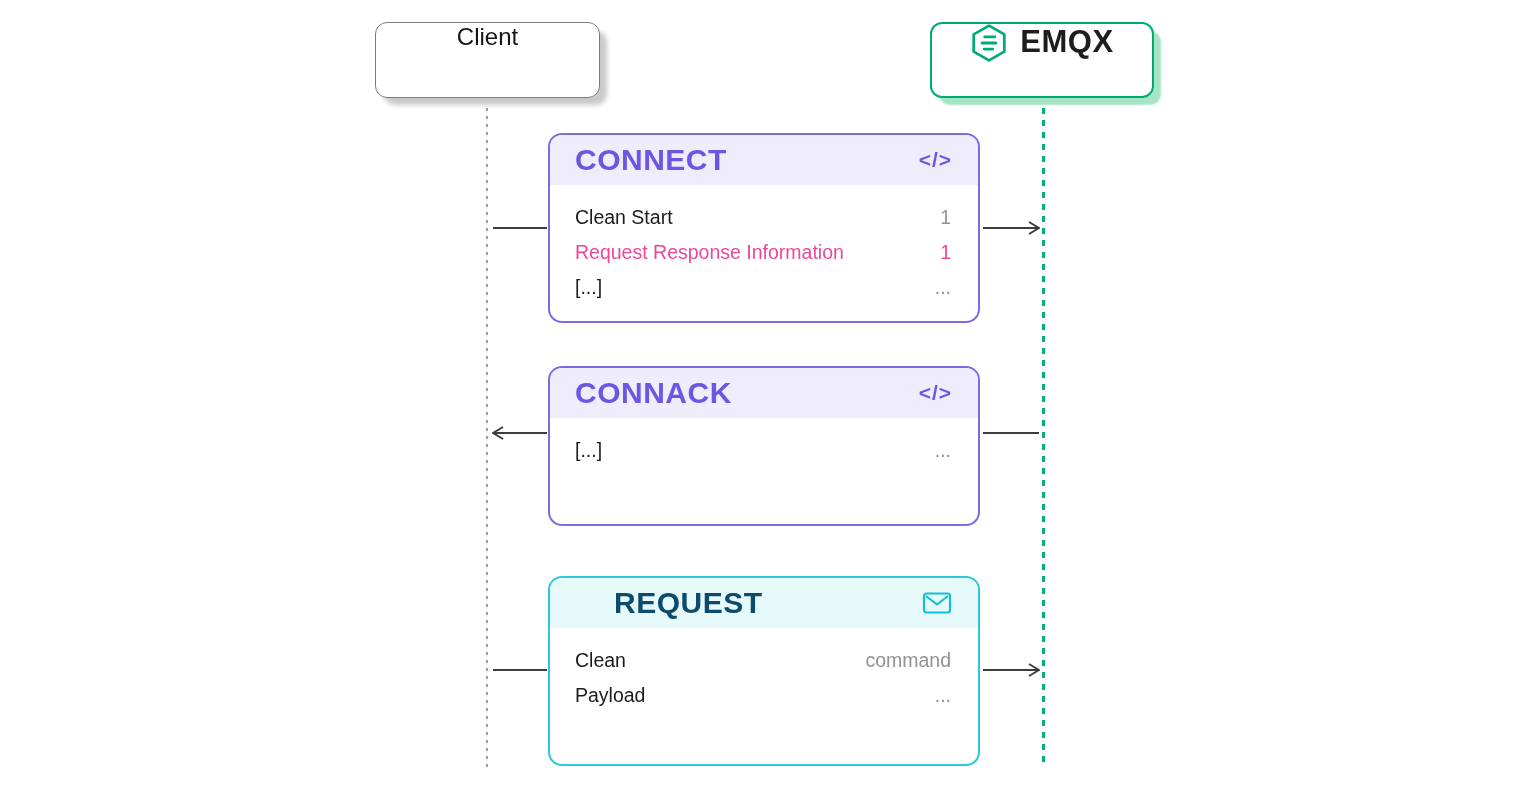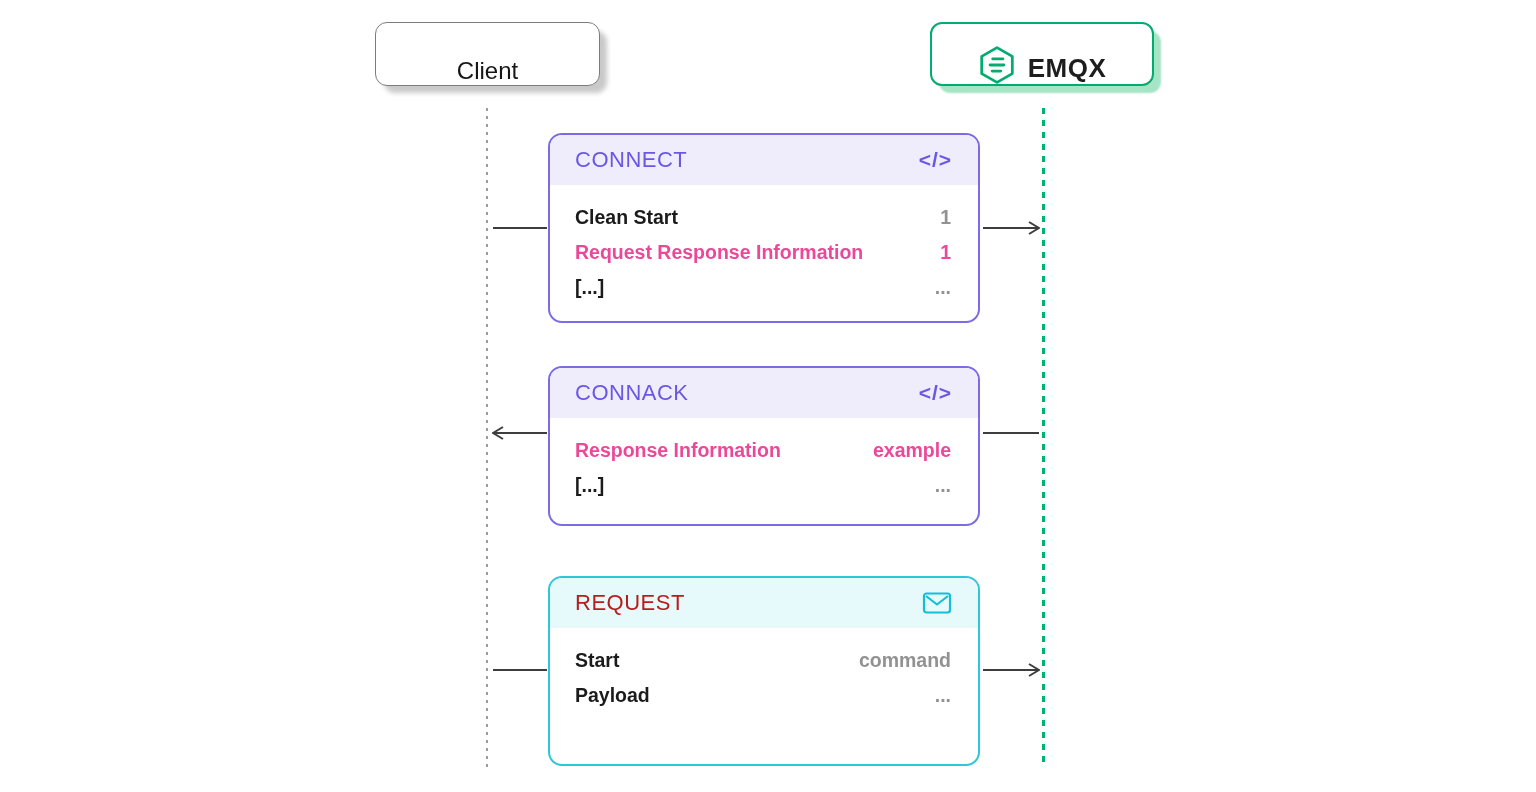--- a/index.html
+++ b/index.html
@@ -11,43 +11,43 @@
     width: 1536px;
     height: 792px;
     background: #ffffff;
     overflow: hidden;
   }
 
   
   .actor-box {
     position: absolute;
     top: 22px;
-    height: 64px;
+    height: 76px;
     background: #ffffff;
     border-radius: 12px;
     display: flex;
-    align-items: flex-end;
+    align-items: flex-start;
     justify-content: center;
     gap: 12px;
     font-size: 24px;
     color: #161616;
   }
   .actor-client {
     left: 375px;
     width: 225px;
     border: 1.5px solid #7c7c7c;
     box-shadow: 8px 8px 5px -1px #c9c9c9;
   }
   .actor-emqx {
     left: 930px;
     width: 224px;
     border: 2px solid #00ac6e;
     box-shadow: 8px 8px 2px -1px #a5e5c6;
     font-weight: bold;
-    font-size: 26px;
+    font-size: 31px;
     letter-spacing: 0.5px;
     color: #1d1d1d;
   }
   .hex-icon { display: inline-flex; }
 
   
   .lifeline {
     position: absolute;
     top: 108px;
     height: 660px;
@@ -79,35 +79,36 @@
     height: 50px;
     display: flex;
     align-items: center;
     justify-content: space-between;
     padding: 0 26px 0 25px;
   }
   .theme-purple .msg-header { background: #efecfb; }
   .theme-teal   .msg-header { background: #e7fafb; }
 
   .msg-title {
-    font-size: 22px;
+    font-size: 30px;
     letter-spacing: 0.5px;
+    font-weight: bold;
   }
   .theme-purple .msg-title { color: #6a57e3; }
-  .theme-teal   .msg-title { color: #b91c1c; }
+  .theme-teal   .msg-title { color: #0c4a6e; margin-left: 39px; }
 
   .msg-icon-code {
     font-size: 21px;
     font-weight: bold;
     color: #6a57e3;
     letter-spacing: 1px;
   }
   .msg-icon-mail { display: inline-flex; }
 
-  .msg-body { padding: 15px 0 0 0; font-weight: bold; }
+  .msg-body { padding: 15px 0 0 0; }
   .row {
     height: 35px;
     display: flex;
     align-items: center;
     justify-content: space-between;
     padding: 0 27px 0 25px;
     font-size: 19.5px;
   }
   .row .lbl { white-space: nowrap; }
   .row .val { white-space: nowrap; text-align: right; }
@@ -177,24 +178,20 @@
           <polyline points="47,2 57,8 47,14" fill="none" stroke="#3d3d3d" stroke-width="2"></polyline>
         </svg>
       </div>
       <div class="msg theme-purple" style="top: 366px; height: 160px;">
         <div class="msg-header">
           <span class="msg-title">CONNACK</span>
           <span class="msg-icon-code">&lt;/&gt;</span>
         </div>
         <div class="msg-body">
           <div class="row">
-            <span class="lbl c-accent">Response Information</span>
-            <span class="val"><span class="c-accent">example</span></span>
-          </div>
-          <div class="row">
             <span class="lbl c-dark">[...]</span>
             <span class="val"><span class="c-gray">...</span></span>
           </div>
         </div>
       </div>
       <div class="connector" style="left: 492px; top: 425px;">
         <svg width="56" height="16" viewBox="0 0 56 16">
           <line x1="1" y1="8" x2="55" y2="8" stroke="#3d3d3d" stroke-width="2"></line>
           <polyline points="11,2 1,8 11,14" fill="none" stroke="#3d3d3d" stroke-width="2"></polyline>
         </svg>
@@ -209,21 +206,21 @@
           <span class="msg-title">REQUEST</span>
           <span class="msg-icon-mail">
             <svg width="30" height="26" viewBox="0 0 30 24" fill="none">
               <rect x="2" y="2.5" width="26" height="19" rx="2.5" stroke="#12bfd5" stroke-width="2.2"></rect>
               <polyline points="4,5 15,13.5 26,5" stroke="#12bfd5" stroke-width="2.2" fill="none" stroke-linejoin="round"></polyline>
             </svg>
           </span>
         </div>
         <div class="msg-body">
           <div class="row">
-            <span class="lbl c-dark">Start</span>
+            <span class="lbl c-dark">Clean</span>
             <span class="val"><span class="c-gray">command</span></span>
           </div>
           <div class="row">
             <span class="lbl c-dark">Payload</span>
             <span class="val"><span class="c-gray">...</span></span>
           </div>
         </div>
       </div>
       <div class="connector" style="left: 492px; top: 662px;">
         <svg width="56" height="16" viewBox="0 0 56 16">

